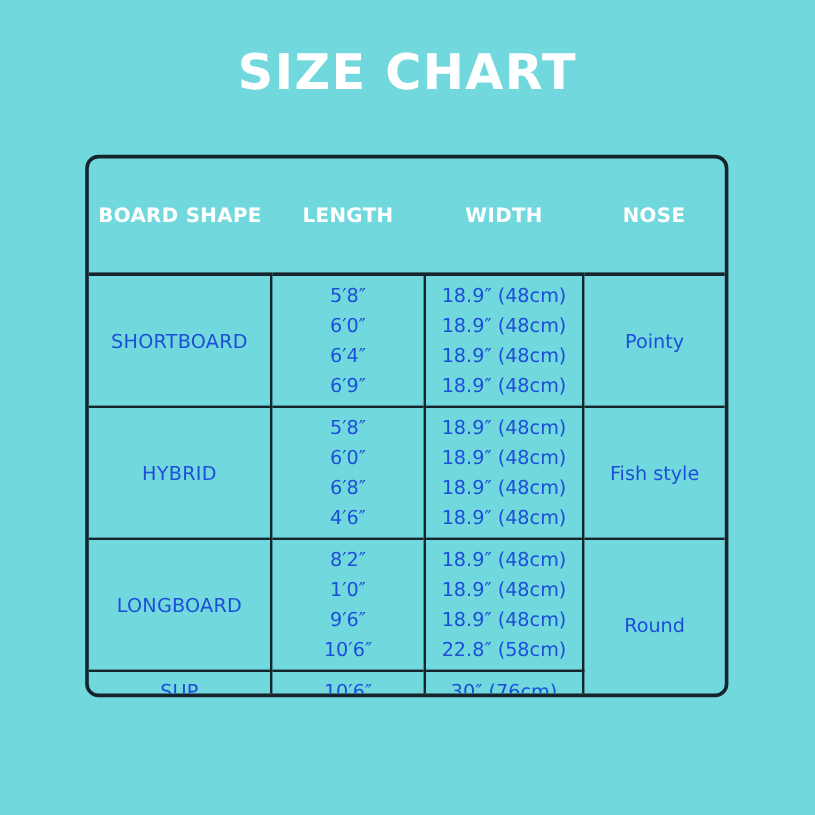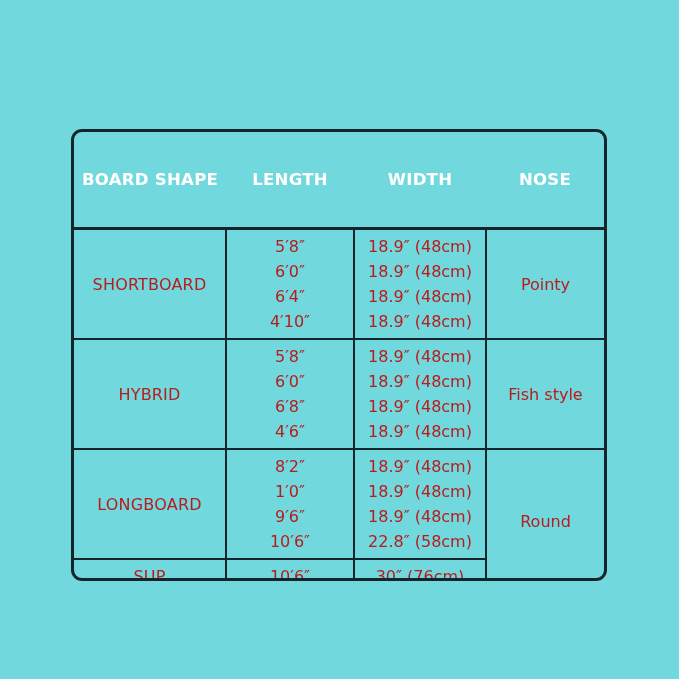--- a/index.html
+++ b/index.html
@@ -76,21 +76,21 @@
     vertical-align: middle;
     border: 0;
     border-bottom: 3px solid #16242c;
     white-space: nowrap;
   }
 
   
   tbody td {
     border-left: 2px solid #16242c;
     border-top: 2px solid #16242c;
-    color: #b91c1c;
+    color: #1d4ed8;
     font-family: "DejaVu Sans", sans-serif;
     font-size: 16px;
     font-weight: normal;
     text-align: center;
     vertical-align: middle;
     padding: 4px 2px;
     line-height: 25px;
   }
   tbody tr:first-child > td {
     border-top: 0;
@@ -116,20 +116,21 @@
     display: block;
     line-height: 25px;
     white-space: nowrap;
   }
 </style>
 </head>
 <body>
 
 <div class="page">
 
+  <div class="title">SIZE CHART</div>
 
   <div class="chart-wrap">
     <table class="size-chart">
       <colgroup>
         <col class="c-shape">
         <col class="c-length">
         <col class="c-width">
         <col class="c-nose">
       </colgroup>
 
@@ -144,21 +145,21 @@
 
       <tbody>
 
         <tr>
           <td class="first-col shape-cell">SHORTBOARD</td>
           <td>
             <span class="stack">
               <span>5′8″</span>
               <span>6′0″</span>
               <span>6′4″</span>
-              <span>4′10″</span>
+              <span>6′9″</span>
             </span>
           </td>
           <td>
             <span class="stack">
               <span>18.9″ (48cm)</span>
               <span>18.9″ (48cm)</span>
               <span>18.9″ (48cm)</span>
               <span>18.9″ (48cm)</span>
             </span>
           </td>

